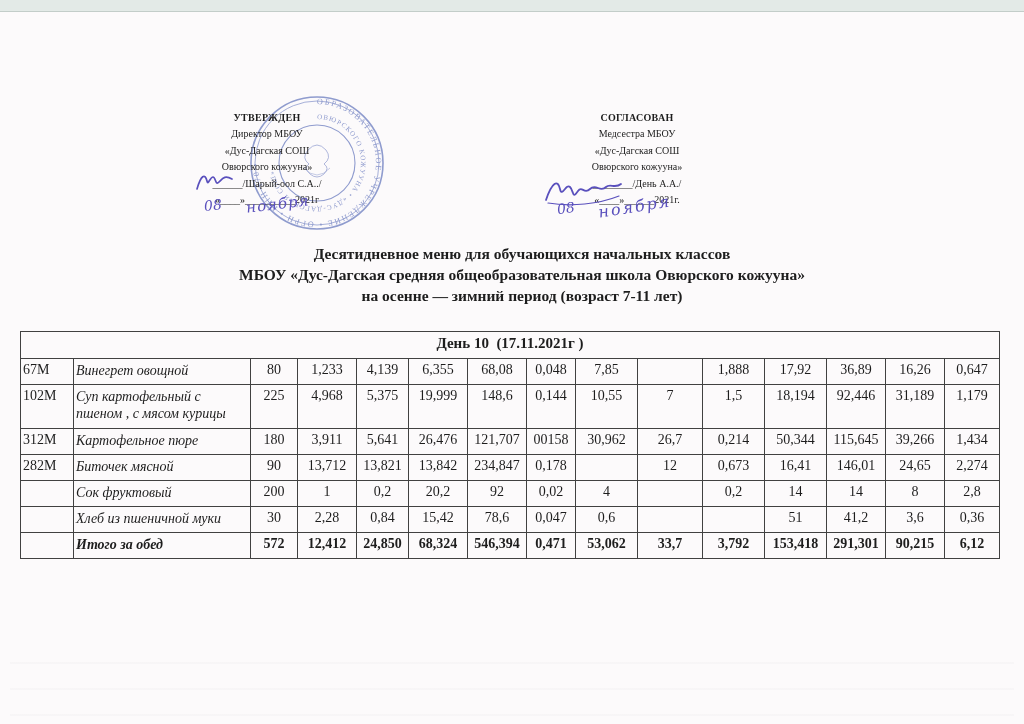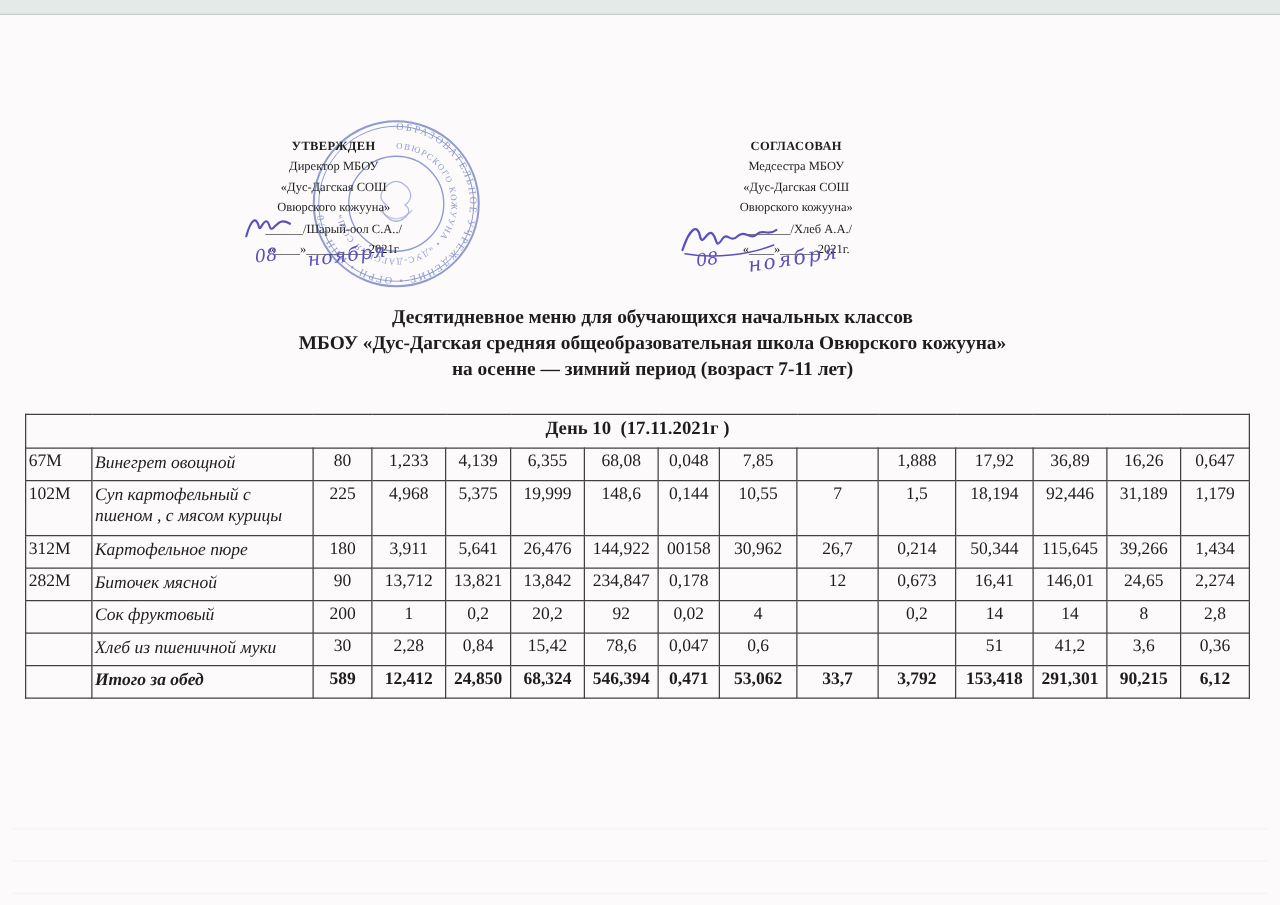--- a/index.html
+++ b/index.html
@@ -86,21 +86,21 @@
     <path d="M3,19 C7,5 11,3 13,11 C14,16 16,7 19,7 C22,7 21,16 25,12 C29,8 31,5 38,9" fill="none" stroke="#5a50bd" stroke-width="1.7" stroke-linecap="round"></path>
   </svg>
   <span class="hand" style="left:204px;top:185px;transform:rotate(-6deg);">08</span>
   <span class="hand" style="left:246px;top:183px;transform:rotate(-7deg);font-size:15px;letter-spacing:1px;">ноября</span>
 
   <div class="approval approval-right">
     <div class="hdr">СОГЛАСОВАН</div>
     <div>Медсестра МБОУ</div>
     <div>«Дус-Дагская  СОШ</div>
     <div>Овюрского  кожууна»</div>
-    <div class="sigline"><span class="blank">________</span><span>/Хлеб А.А./</span></div>
+    <div class="sigline"><span class="blank">________</span><span>/День А.А./</span></div>
     <div class="sigline"><span>«</span><span class="blank">____</span><span>»</span><span class="blank">______</span><span>2021г.</span></div>
   </div>
 
   <svg class="scribble" style="left:543px;top:164px;" width="82" height="32" viewBox="0 0 82 32">
     <path d="M3,24 C9,6 15,3 17,13 C19,22 23,7 27,11 C31,15 29,24 35,15 C39,9 41,19 47,13 C53,7 57,17 63,11 C67,7 72,13 78,8" fill="none" stroke="#5a50bd" stroke-width="1.8" stroke-linecap="round"></path>
     <path d="M5,27 C28,31 56,28 76,20" fill="none" stroke="#5a50bd" stroke-width="1.2" stroke-linecap="round"></path>
   </svg>
   <span class="hand" style="left:557px;top:188px;transform:rotate(-8deg);">08</span>
   <span class="hand" style="left:598px;top:185px;transform:rotate(-9deg);font-size:16px;letter-spacing:2px;">ноября</span>
 
@@ -166,21 +166,21 @@
       <td class="num">31,189</td>
       <td class="num">1,179</td>
     </tr>
     <tr class="r-std">
       <td class="code">312М</td>
       <td class="dish">Картофельное пюре</td>
       <td class="num">180</td>
       <td class="num">3,911</td>
       <td class="num">5,641</td>
       <td class="num">26,476</td>
-      <td class="num">144,922</td>
+      <td class="num">121,707</td>
       <td class="num">00158</td>
       <td class="num">30,962</td>
       <td class="num">26,7</td>
       <td class="num">0,214</td>
       <td class="num">50,344</td>
       <td class="num">115,645</td>
       <td class="num">39,266</td>
       <td class="num">1,434</td>
     </tr>
     <tr class="r-std">
@@ -230,21 +230,21 @@
       <td class="num"></td>
       <td class="num"></td>
       <td class="num">51</td>
       <td class="num">41,2</td>
       <td class="num">3,6</td>
       <td class="num">0,36</td>
     </tr>
     <tr class="r-std total">
       <td class="code"></td>
       <td class="dish">Итого за обед</td>
-      <td class="num">589</td>
+      <td class="num">572</td>
       <td class="num">12,412</td>
       <td class="num">24,850</td>
       <td class="num">68,324</td>
       <td class="num">546,394</td>
       <td class="num">0,471</td>
       <td class="num">53,062</td>
       <td class="num">33,7</td>
       <td class="num">3,792</td>
       <td class="num">153,418</td>
       <td class="num">291,301</td>

